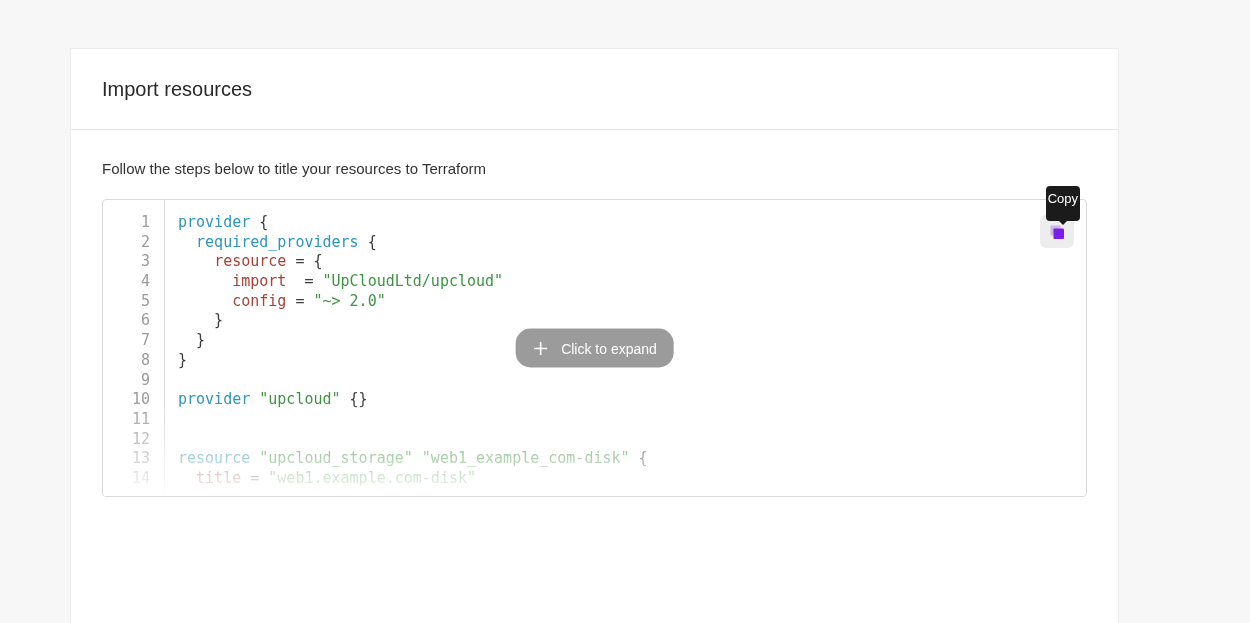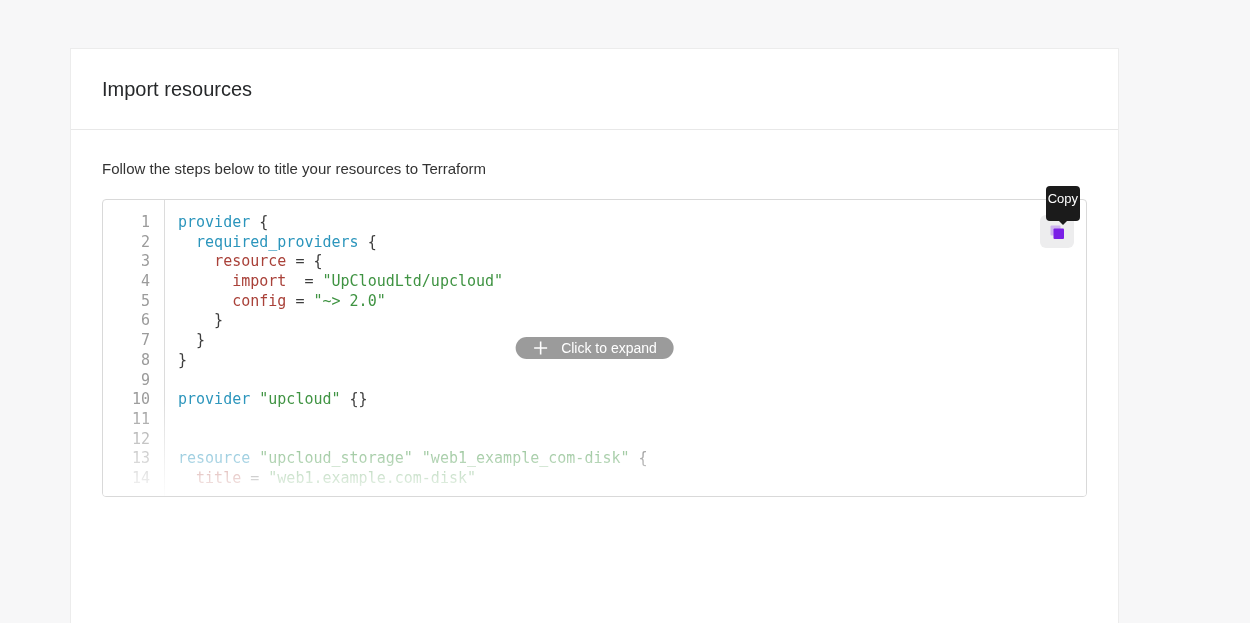--- a/index.html
+++ b/index.html
@@ -77,21 +77,21 @@
     height: 96px;
     background: linear-gradient(to bottom, rgba(255,255,255,0), rgba(255,255,255,0.95));
     z-index: 2;
     pointer-events: none;
   }
 
   .expand-btn {
     position: absolute;
     left: 50%; top: 50%;
     transform: translate(-50%,-50%);
-    height: 22px;
+    height: 39px;
     padding: 0 17px;
     background: var(--expand-bg, #9b9b9b);
     border: none;
     border-radius: 15px;
     display: flex;
     align-items: center;
     gap: 13px;
     z-index: 3;
     cursor: pointer;
   }

